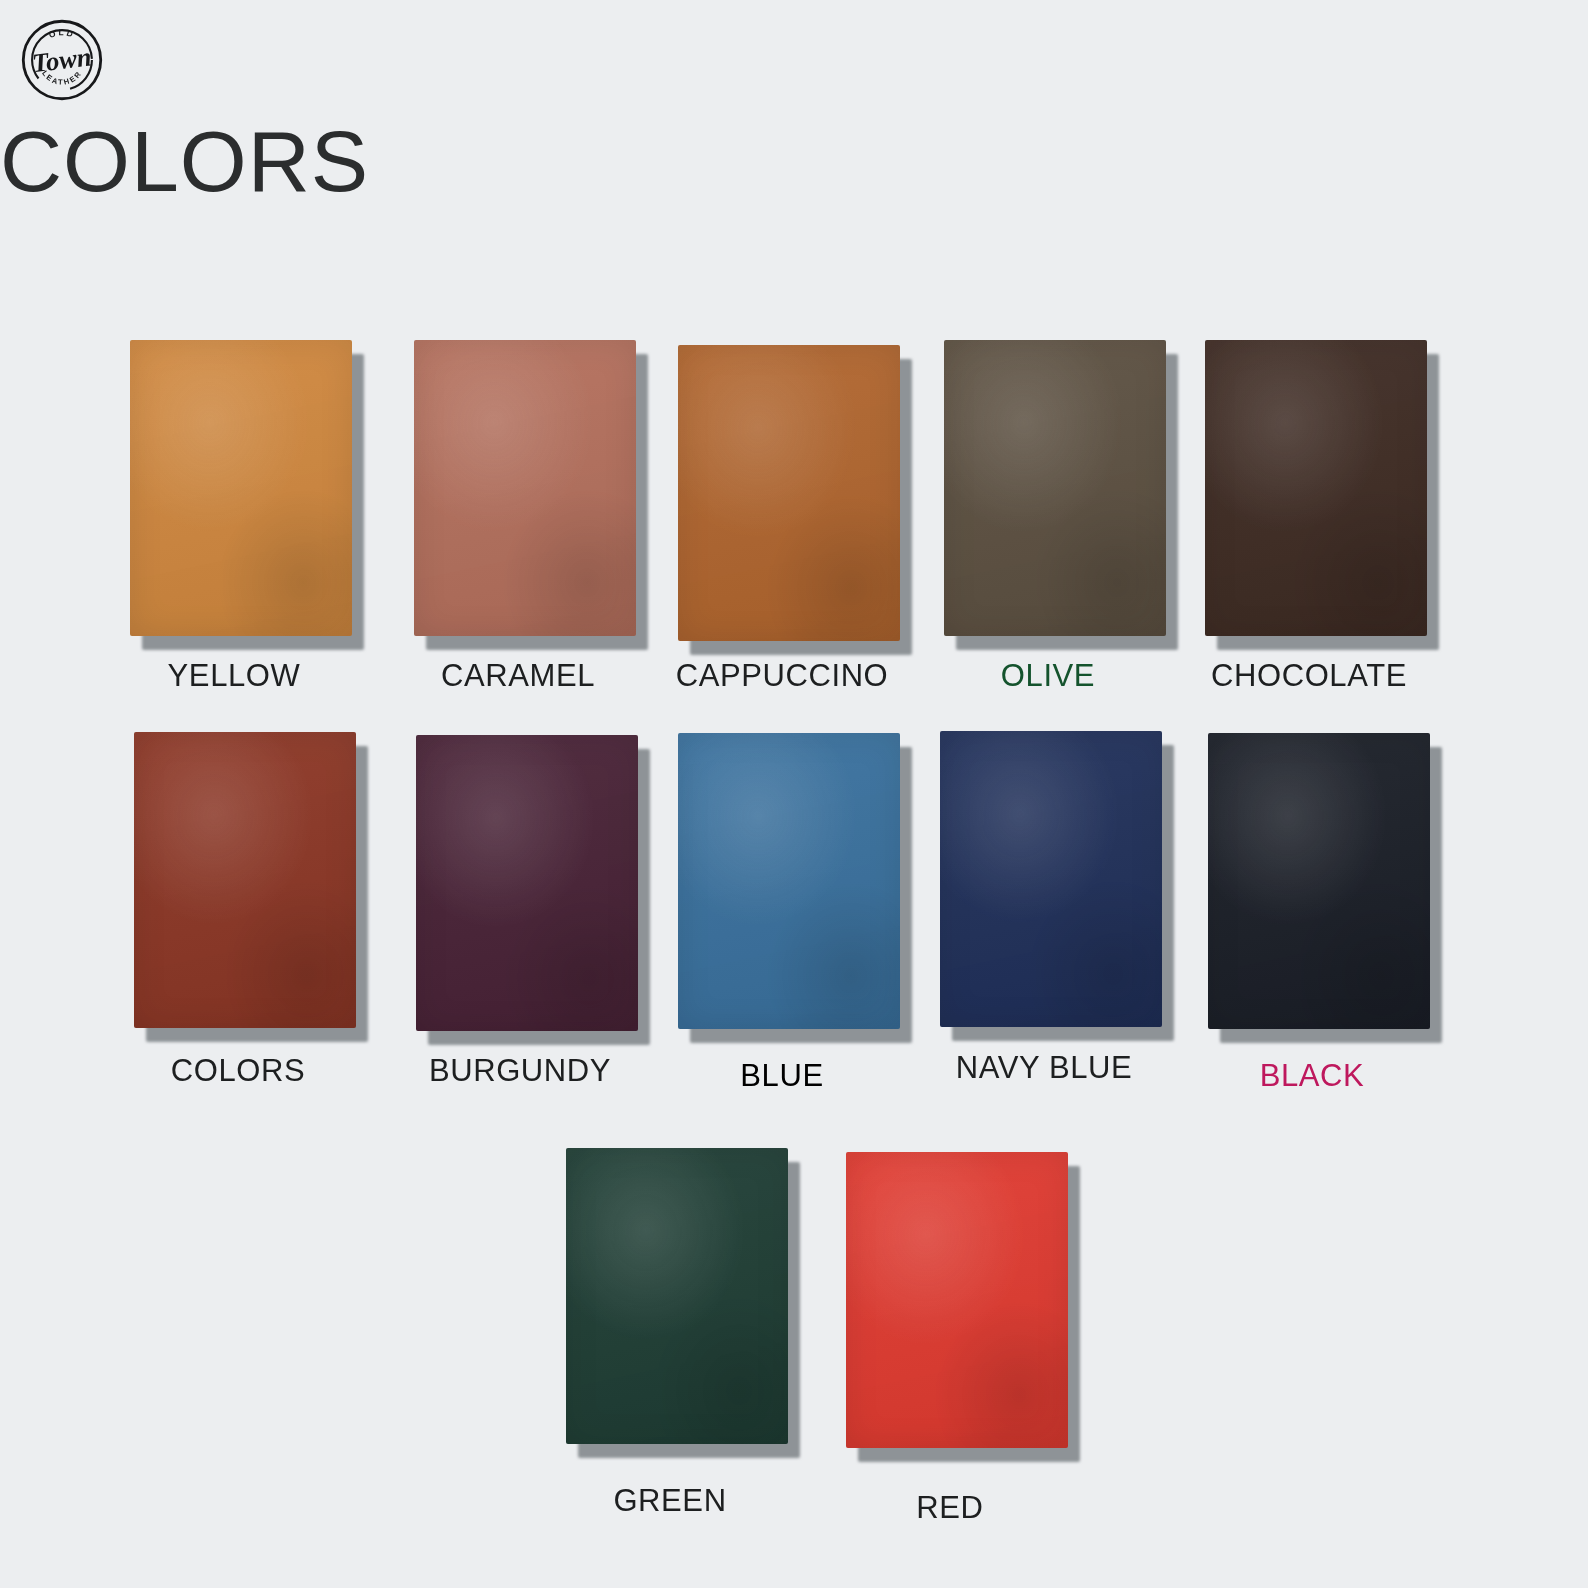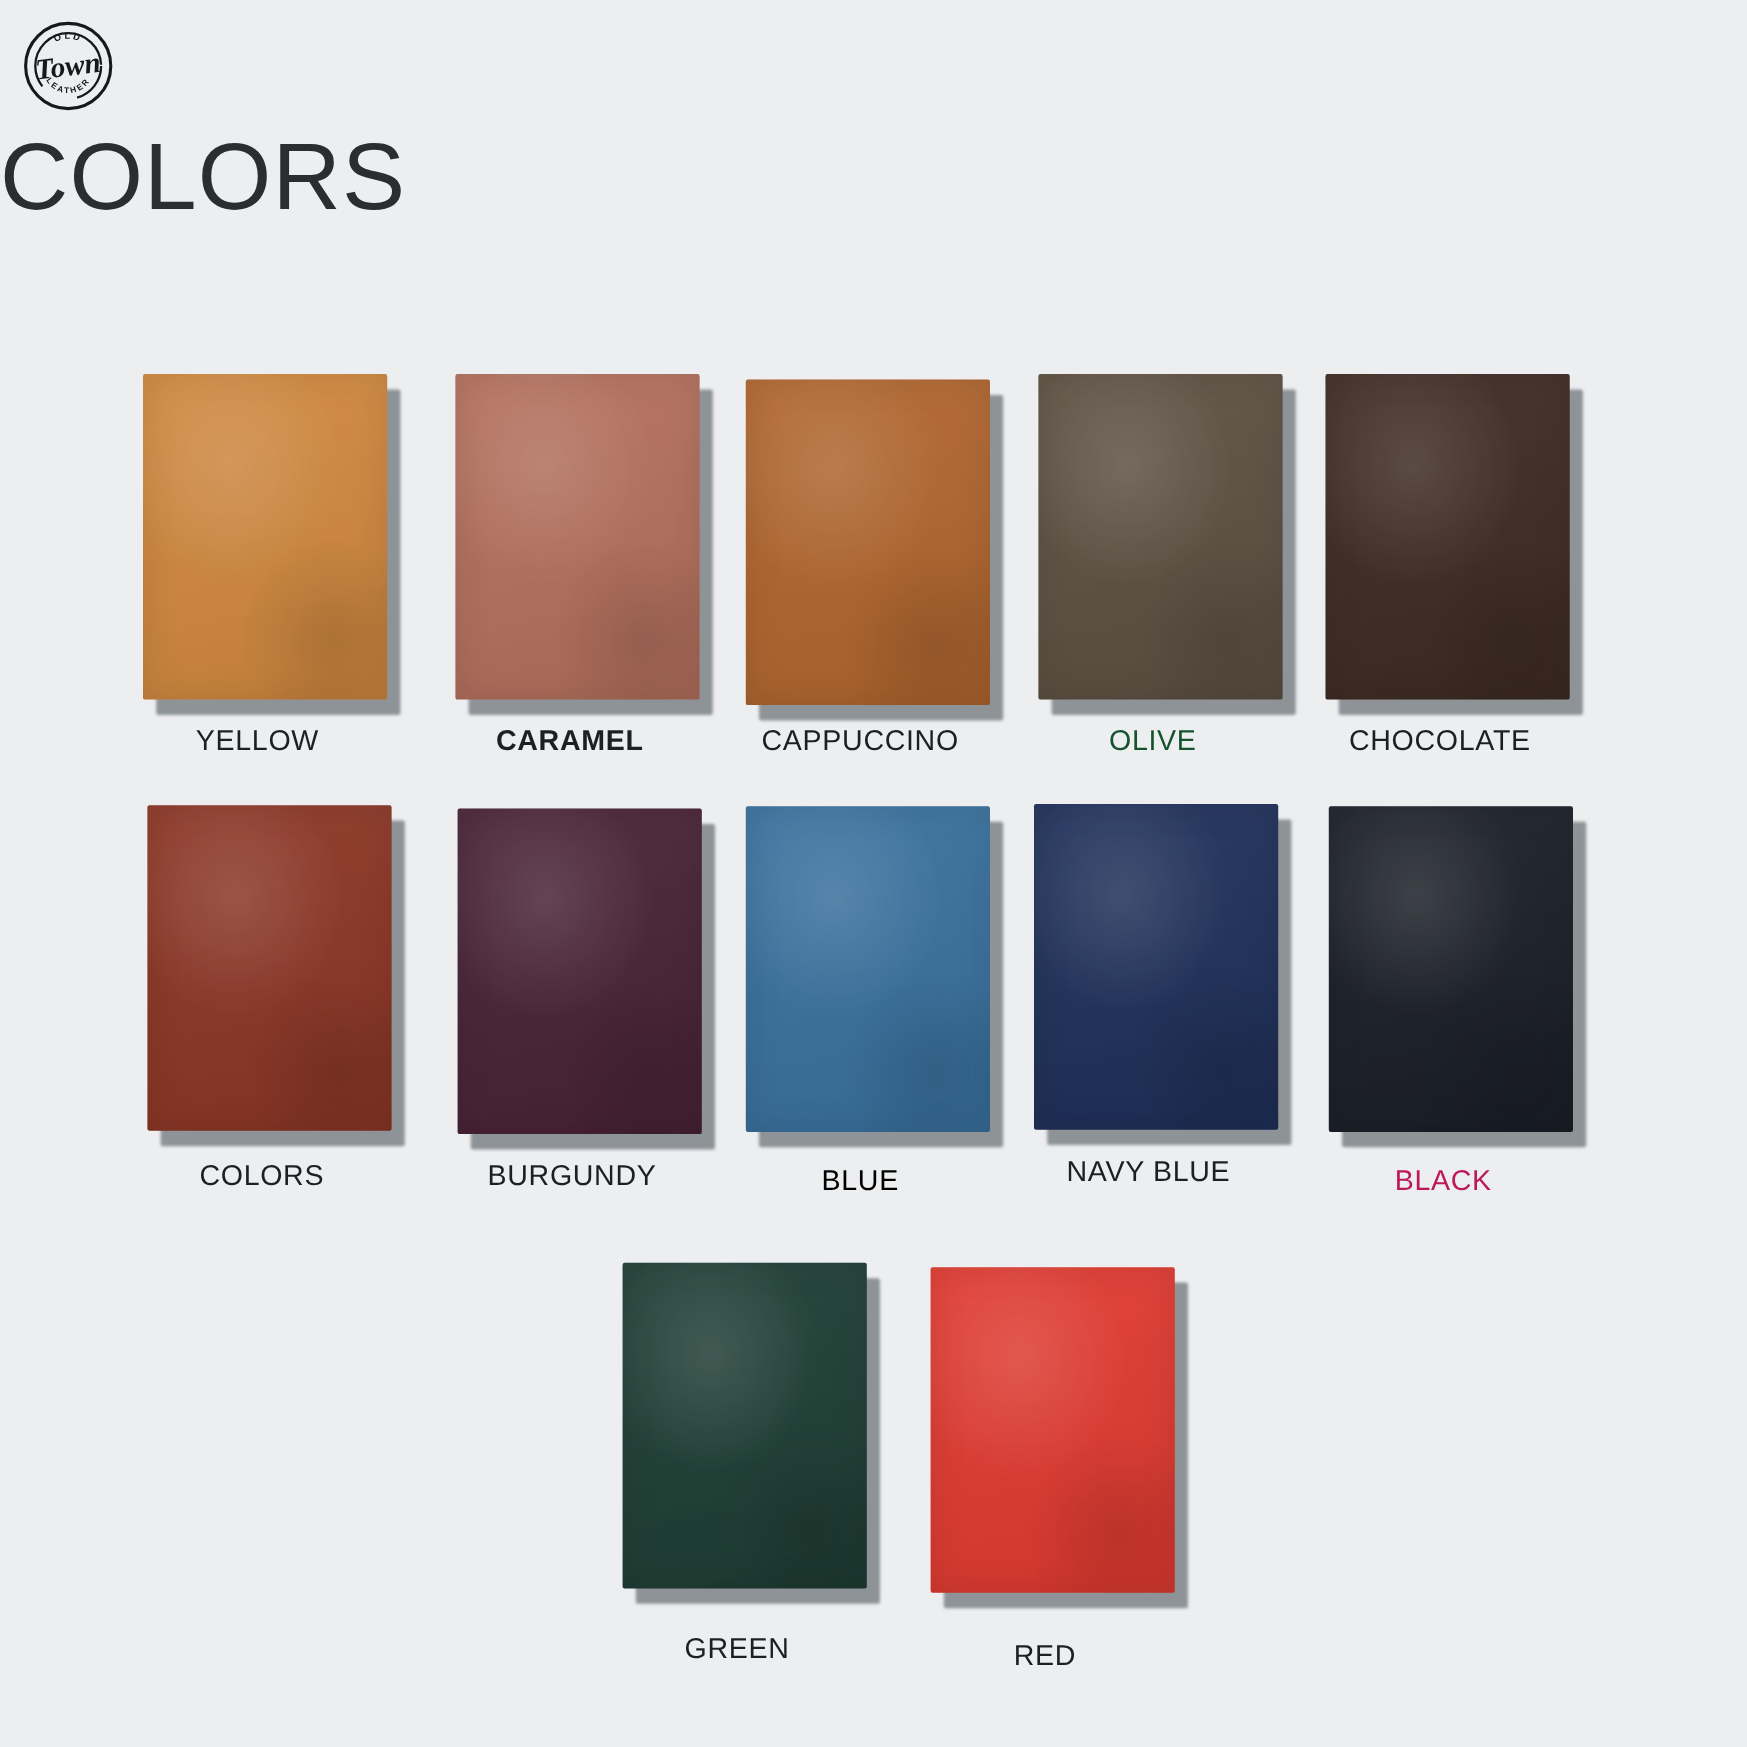--- a/index.html
+++ b/index.html
@@ -85,21 +85,21 @@
     border-radius: 2px;
     background:
       radial-gradient(ellipse 72% 60% at 36% 28%, rgba(255,255,255,0.12), rgba(255,255,255,0) 62%),
       radial-gradient(ellipse 58% 48% at 78% 82%, rgba(0,0,0,0.12), rgba(0,0,0,0) 66%),
       linear-gradient(168deg, rgba(255,255,255,0.05) 0%, rgba(0,0,0,0.07) 100%);
     mix-blend-mode: normal;
     pointer-events: none;
   }
   .chip-label {
     text-align: center;
-    font-size: 26px;
+    font-size: 31px;
     font-weight: 400;
     letter-spacing: 0.6px;
     color: #1d1f20;
     white-space: nowrap;
     line-height: 1;
   }
 </style>
 </head>
 <body style="background: rgb(236, 238, 240);">
 
@@ -130,21 +130,21 @@
         <div class="chip" title="YELLOW" style="background: rgb(208, 136, 63);"></div>
       </div>
     </div>
     <div class="chip-label" style="position: absolute; left: 74px; top: 660px; width: 320px; color: rgb(29, 31, 32);">YELLOW</div>
     <div class="cell" style="left: 407px; top: 340px;">
       <div class="chip-wrap">
         <div class="chip-shadow" style="background: rgb(142, 147, 151);"></div>
         <div class="chip" title="CARAMEL" style="background: rgb(180, 112, 93);"></div>
       </div>
     </div>
-    <div class="chip-label" style="position: absolute; left: 358px; top: 660px; width: 320px; color: rgb(29, 31, 32); font-weight: bold;">CARAMEL</div>
+    <div class="chip-label" style="position: absolute; left: 358px; top: 660px; width: 320px; color: rgb(29, 31, 32);">CARAMEL</div>
     <div class="cell" style="left: 671px; top: 345px;">
       <div class="chip-wrap">
         <div class="chip-shadow" style="background: rgb(142, 147, 151);"></div>
         <div class="chip" title="CAPPUCCINO" style="background: rgb(177, 102, 47);"></div>
       </div>
     </div>
     <div class="chip-label" style="position: absolute; left: 622px; top: 660px; width: 320px; color: rgb(29, 31, 32);">CAPPUCCINO</div>
     <div class="cell" style="left: 937px; top: 340px;">
       <div class="chip-wrap">
         <div class="chip-shadow" style="background: rgb(142, 147, 151);"></div>

